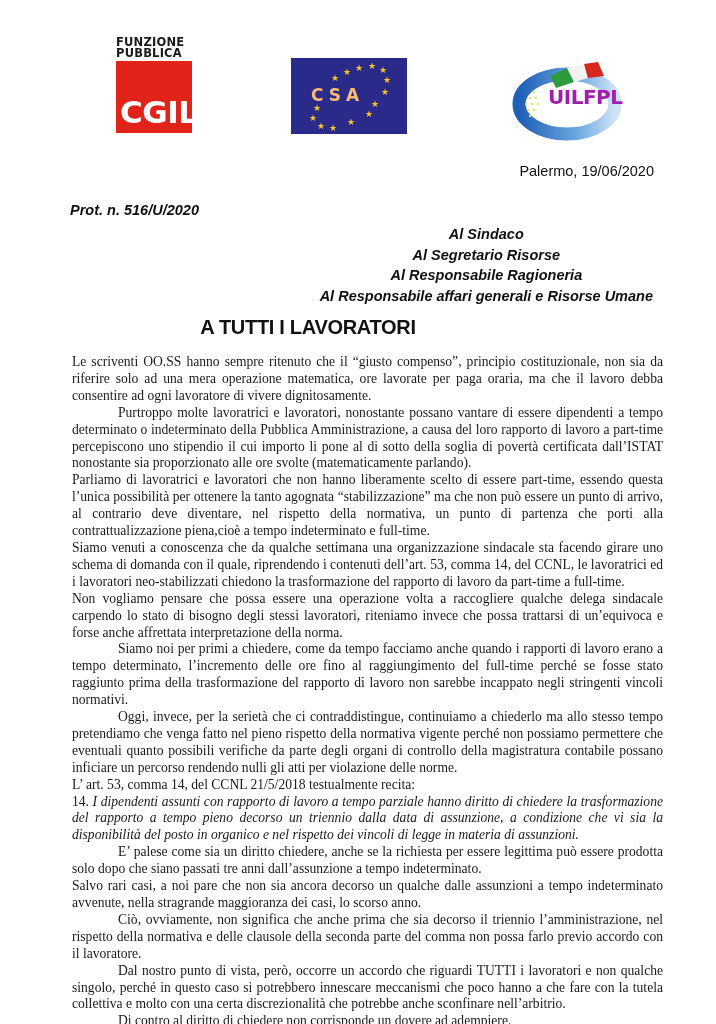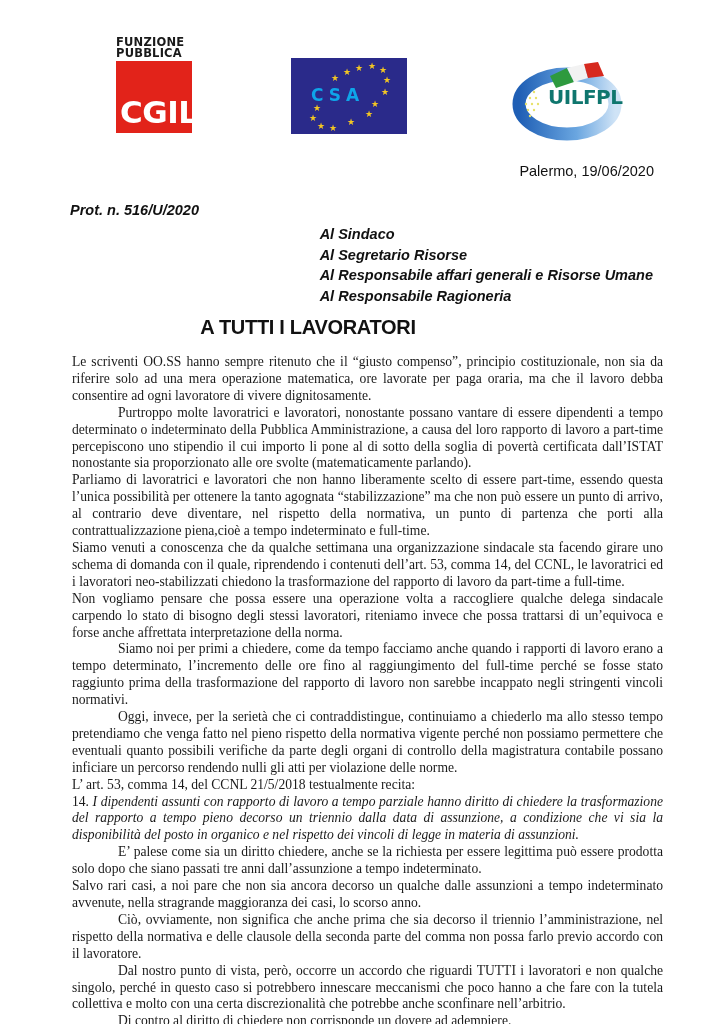--- a/index.html
+++ b/index.html
@@ -6,30 +6,30 @@
     body { width: 716px; height: 1024px; position: relative; overflow: hidden; }
     .page { position: absolute; left: 0; top: 0; width: 716px; height: 1024px; background: #fff; }
 
     
     .logo-cgil { position: absolute; left: 70px; top: 37px; width: 80px; padding-left: 46px; }
     .cgil-top { font-family: "DejaVu Sans", sans-serif; font-weight: bold; font-size: 11.5px; line-height: 11px; color: #1a1a1a; letter-spacing: 0.2px; }
     .cgil-box { margin-top: 2px; width: 76px; height: 72px; background: #e2231a; position: relative; }
     .cgil-box span { position: absolute; left: 4px; bottom: 3px; font-family: "DejaVu Sans", sans-serif; font-weight: bold; font-size: 31px; color: #fff; letter-spacing: -0.5px; }
 
     .logo-csa { position: absolute; left: 291px; top: 58px; width: 116px; height: 76px; background: #2a2a8a; overflow: hidden; }
-    .logo-csa .csa-text { position: absolute; left: 20px; top: 27px; font-family: "DejaVu Sans", sans-serif; font-weight: bold; font-size: 17px; color: #0ea5e9; letter-spacing: 5px; }
+    .logo-csa .csa-text { position: absolute; left: 20px; top: 27px; font-family: "DejaVu Sans", sans-serif; font-weight: bold; font-size: 17px; color: #fdba74; letter-spacing: 5px; }
     .logo-csa .star { position: absolute; color: #f3c623; font-size: 9px; line-height: 9px; }
 
     .logo-uil { position: absolute; left: 512px; top: 52px; width: 130px; height: 90px; }
-    .uil-text { position: absolute; left: 36px; top: 33px; font-family: "DejaVu Sans", sans-serif; font-weight: bold; font-size: 20px; color: #0f766e; letter-spacing: -0.5px; }
+    .uil-text { position: absolute; left: 36px; top: 33px; font-family: "DejaVu Sans", sans-serif; font-weight: bold; font-size: 20px; color: #a21caf; letter-spacing: -0.5px; }
 
     
     .place-date { position: absolute; right: 62px; top: 163px; font-family: "Liberation Sans", sans-serif; font-size: 14.5px; color: #111; }
     .prot { position: absolute; left: 70px; top: 202px; font-family: "Liberation Sans", sans-serif; font-style: italic; font-weight: bold; font-size: 14.5px; color: #111; }
-    .recipients { position: absolute; right: 63px; top: 224px; text-align: left; font-family: "Liberation Sans", sans-serif; font-style: italic; font-weight: bold; font-size: 14.5px; line-height: 20.5px; color: #111; }
+    .recipients { position: absolute; right: 63px; top: 224px; text-align: center; font-family: "Liberation Sans", sans-serif; font-style: italic; font-weight: bold; font-size: 14.5px; line-height: 20.5px; color: #111; }
     .title { position: absolute; left: 0; width: 616px; top: 316px; text-align: center; font-family: "Liberation Sans", sans-serif; font-weight: bold; font-size: 20px; color: #111; letter-spacing: -0.3px; }
 
     
     .body { position: absolute; left: 72px; top: 354px; width: 591px; font-family: "Liberation Serif", serif; font-size: 13.6px; line-height: 16.9px; color: #1a1a1a; text-align: justify; }
     .body p { margin: 0; }
     .body p.indent { text-indent: 46px; }
     .body p.italic { font-style: italic; }
     .body p.italic .num { font-style: normal; }
   </style>
 </head>
@@ -90,22 +90,22 @@
     </svg>
     <span class="uil-text">UILFPL</span>
   </div>
 
   <div class="place-date">Palermo, 19/06/2020</div>
   <div class="prot">Prot. n. 516/U/2020</div>
 
   <div class="recipients">
     <div>Al Sindaco</div>
     <div>Al Segretario Risorse</div>
+    <div>Al Responsabile Ragioneria</div>
     <div>Al Responsabile affari generali e Risorse Umane</div>
-    <div>Al Responsabile Ragioneria</div>
   </div>
 
   <div class="title">A TUTTI I LAVORATORI</div>
 
   <div class="body">
     <p>Le scriventi OO.SS hanno sempre ritenuto che il “giusto compenso”, principio costituzionale, non sia da riferire solo ad una mera operazione matematica, ore lavorate per paga oraria, ma che il lavoro debba consentire ad ogni lavoratore di vivere dignitosamente.</p>
     <p class="indent">Purtroppo molte lavoratrici e lavoratori, nonostante possano vantare di essere dipendenti a tempo determinato o indeterminato della Pubblica Amministrazione, a causa del loro rapporto di lavoro a part-time percepiscono uno stipendio il cui importo li pone al di sotto della soglia di povertà certificata dall’ISTAT nonostante sia proporzionato alle ore svolte (matematicamente parlando).</p>
     <p>Parliamo di lavoratrici e lavoratori che non hanno liberamente scelto di essere part-time, essendo questa l’unica possibilità per ottenere la tanto agognata “stabilizzazione” ma che non può essere un punto di arrivo, al contrario deve diventare, nel rispetto della normativa, un punto di partenza che porti alla contrattualizzazione piena,cioè a tempo indeterminato e full-time.</p>
     <p>Siamo venuti a conoscenza che da qualche settimana una organizzazione sindacale sta facendo girare uno schema di domanda con il quale, riprendendo i contenuti dell’art. 53, comma 14, del CCNL, le lavoratrici ed i lavoratori neo-stabilizzati chiedono la trasformazione del rapporto di lavoro da part-time a full-time.</p>
     <p>Non vogliamo pensare che possa essere una operazione volta a raccogliere qualche delega sindacale carpendo lo stato di bisogno degli stessi lavoratori, riteniamo invece che possa trattarsi di un’equivoca e forse anche affrettata interpretazione della norma.</p>

